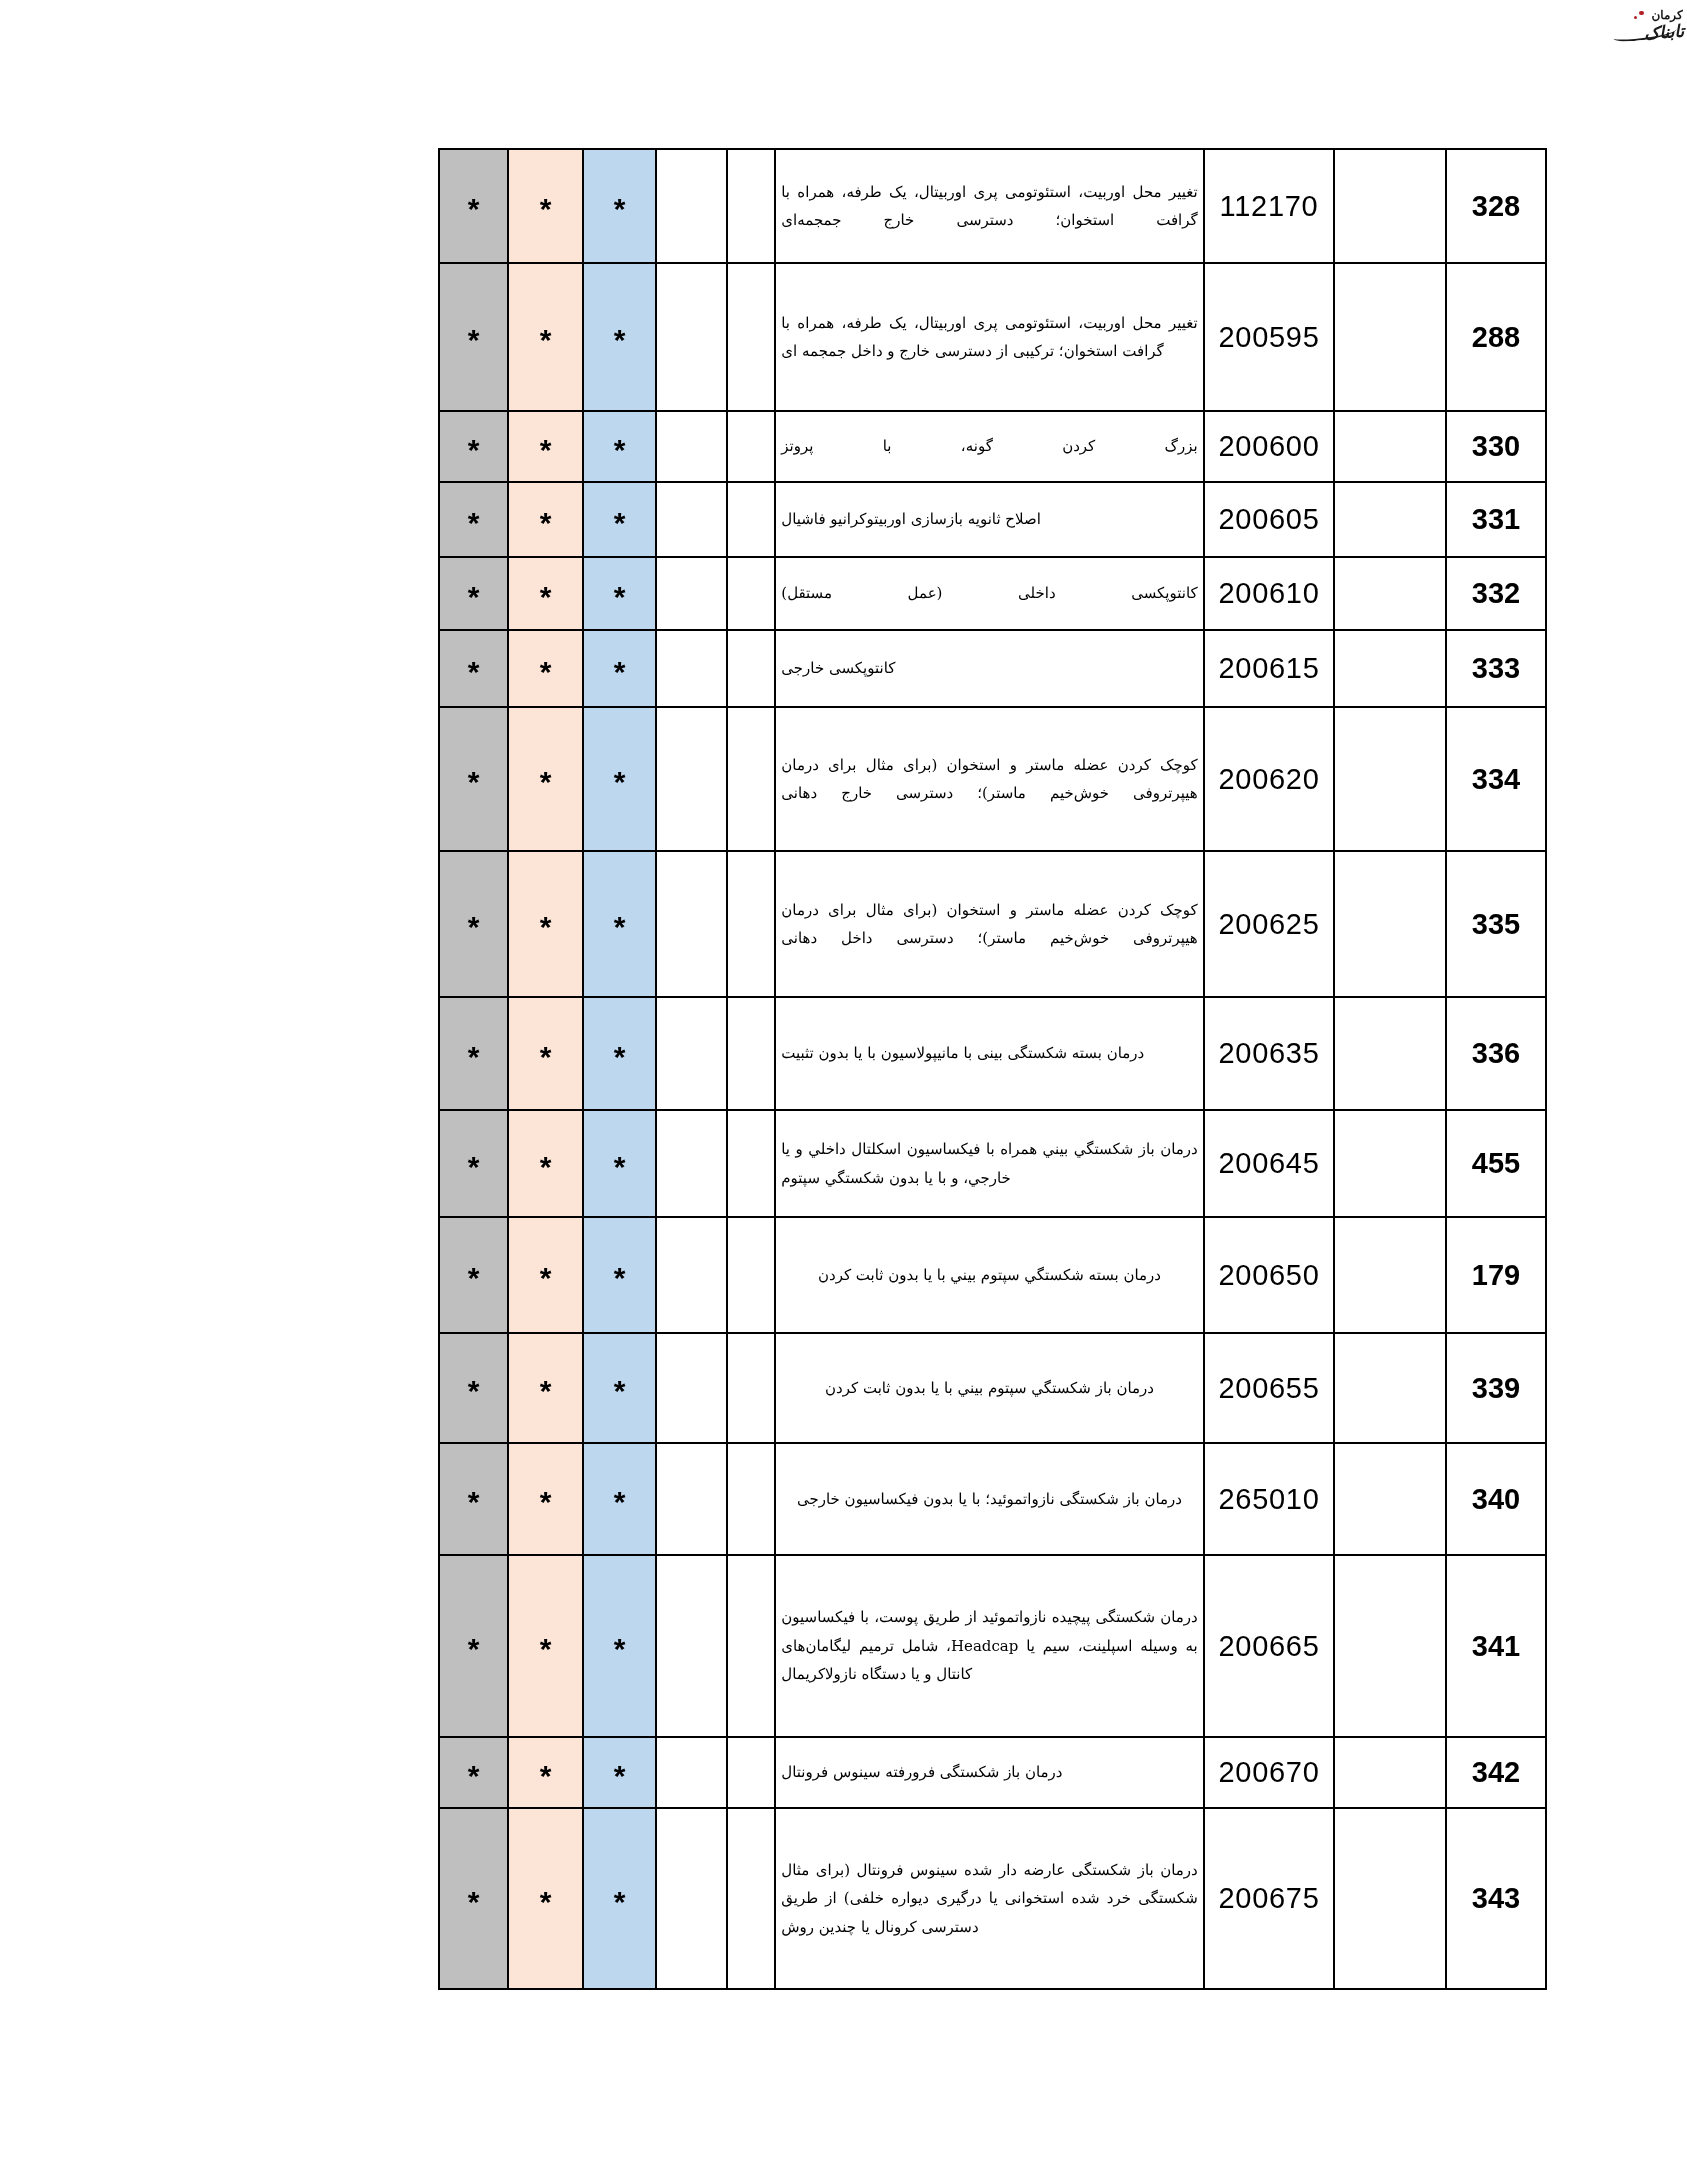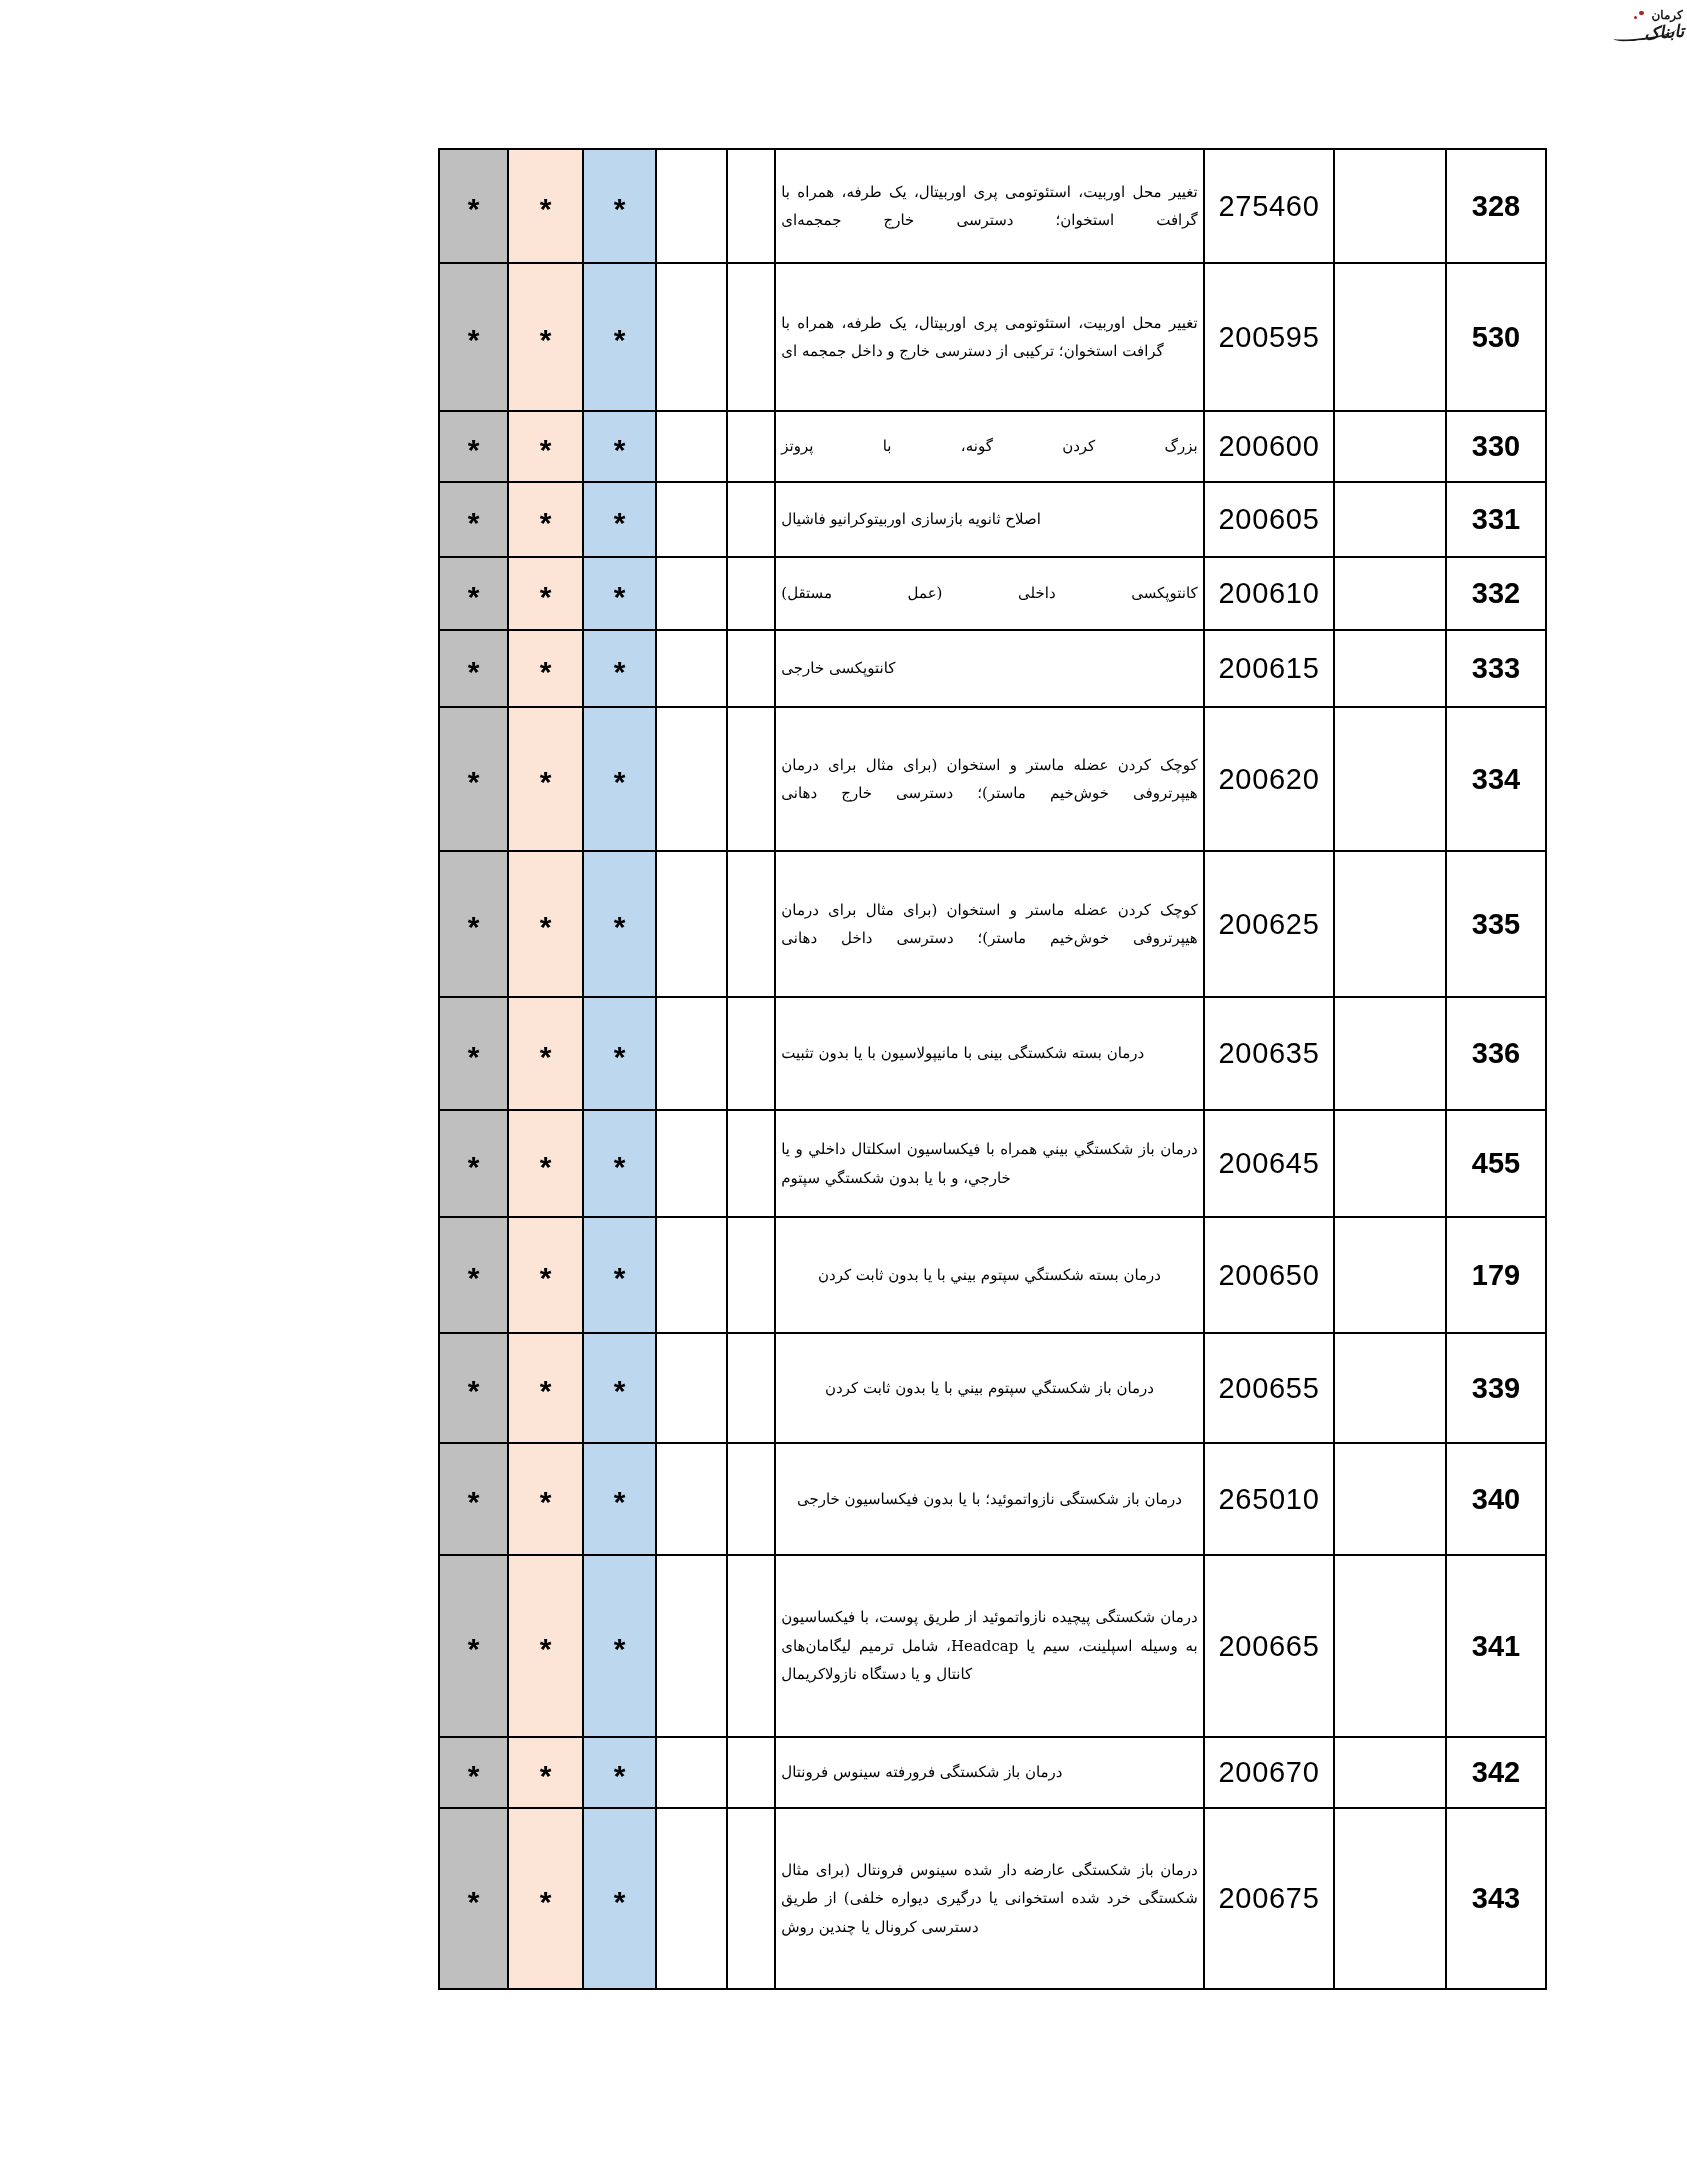--- a/index.html
+++ b/index.html
@@ -97,34 +97,34 @@
         <col style="width:100px">
     </colgroup>
     <tbody id="table-body">
         <tr style="height: 114px;">
       <td class="flag col-gray"><span class="star">*</span></td>
       <td class="flag col-peach"><span class="star">*</span></td>
       <td class="flag col-blue"><span class="star">*</span></td>
       <td></td>
       <td></td>
       <td class="desc justify-all">تغییر محل اوربیت، استئوتومی پری اوربیتال، یک طرفه، همراه با گرافت استخوان؛ دسترسی خارج جمجمه‌ای</td>
-      <td class="code">275460</td>
+      <td class="code">112170</td>
       <td></td>
       <td class="rownum">328</td>
     </tr>
         <tr style="height: 148px;">
       <td class="flag col-gray"><span class="star">*</span></td>
       <td class="flag col-peach"><span class="star">*</span></td>
       <td class="flag col-blue"><span class="star">*</span></td>
       <td></td>
       <td></td>
       <td class="desc justify-left">تغییر محل اوربیت، استئوتومی پری اوربیتال، یک طرفه، همراه با گرافت استخوان؛ ترکیبی از دسترسی خارج و داخل جمجمه ای</td>
       <td class="code">200595</td>
       <td></td>
-      <td class="rownum">530</td>
+      <td class="rownum">288</td>
     </tr>
         <tr style="height: 71px;">
       <td class="flag col-gray"><span class="star">*</span></td>
       <td class="flag col-peach"><span class="star">*</span></td>
       <td class="flag col-blue"><span class="star">*</span></td>
       <td></td>
       <td></td>
       <td class="desc justify-all">بزرگ کردن گونه، با پروتز</td>
       <td class="code">200600</td>
       <td></td>

